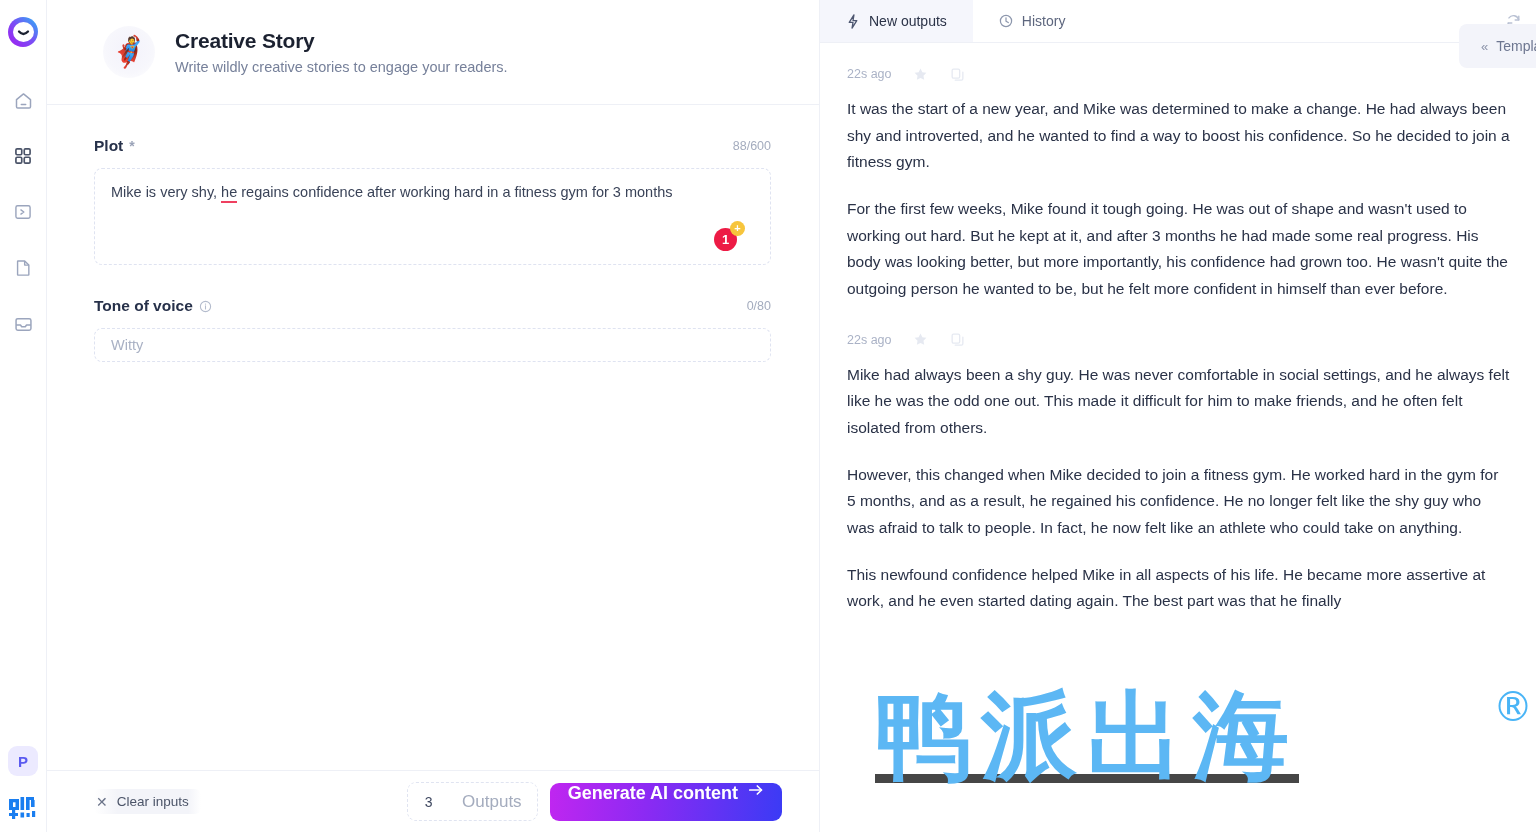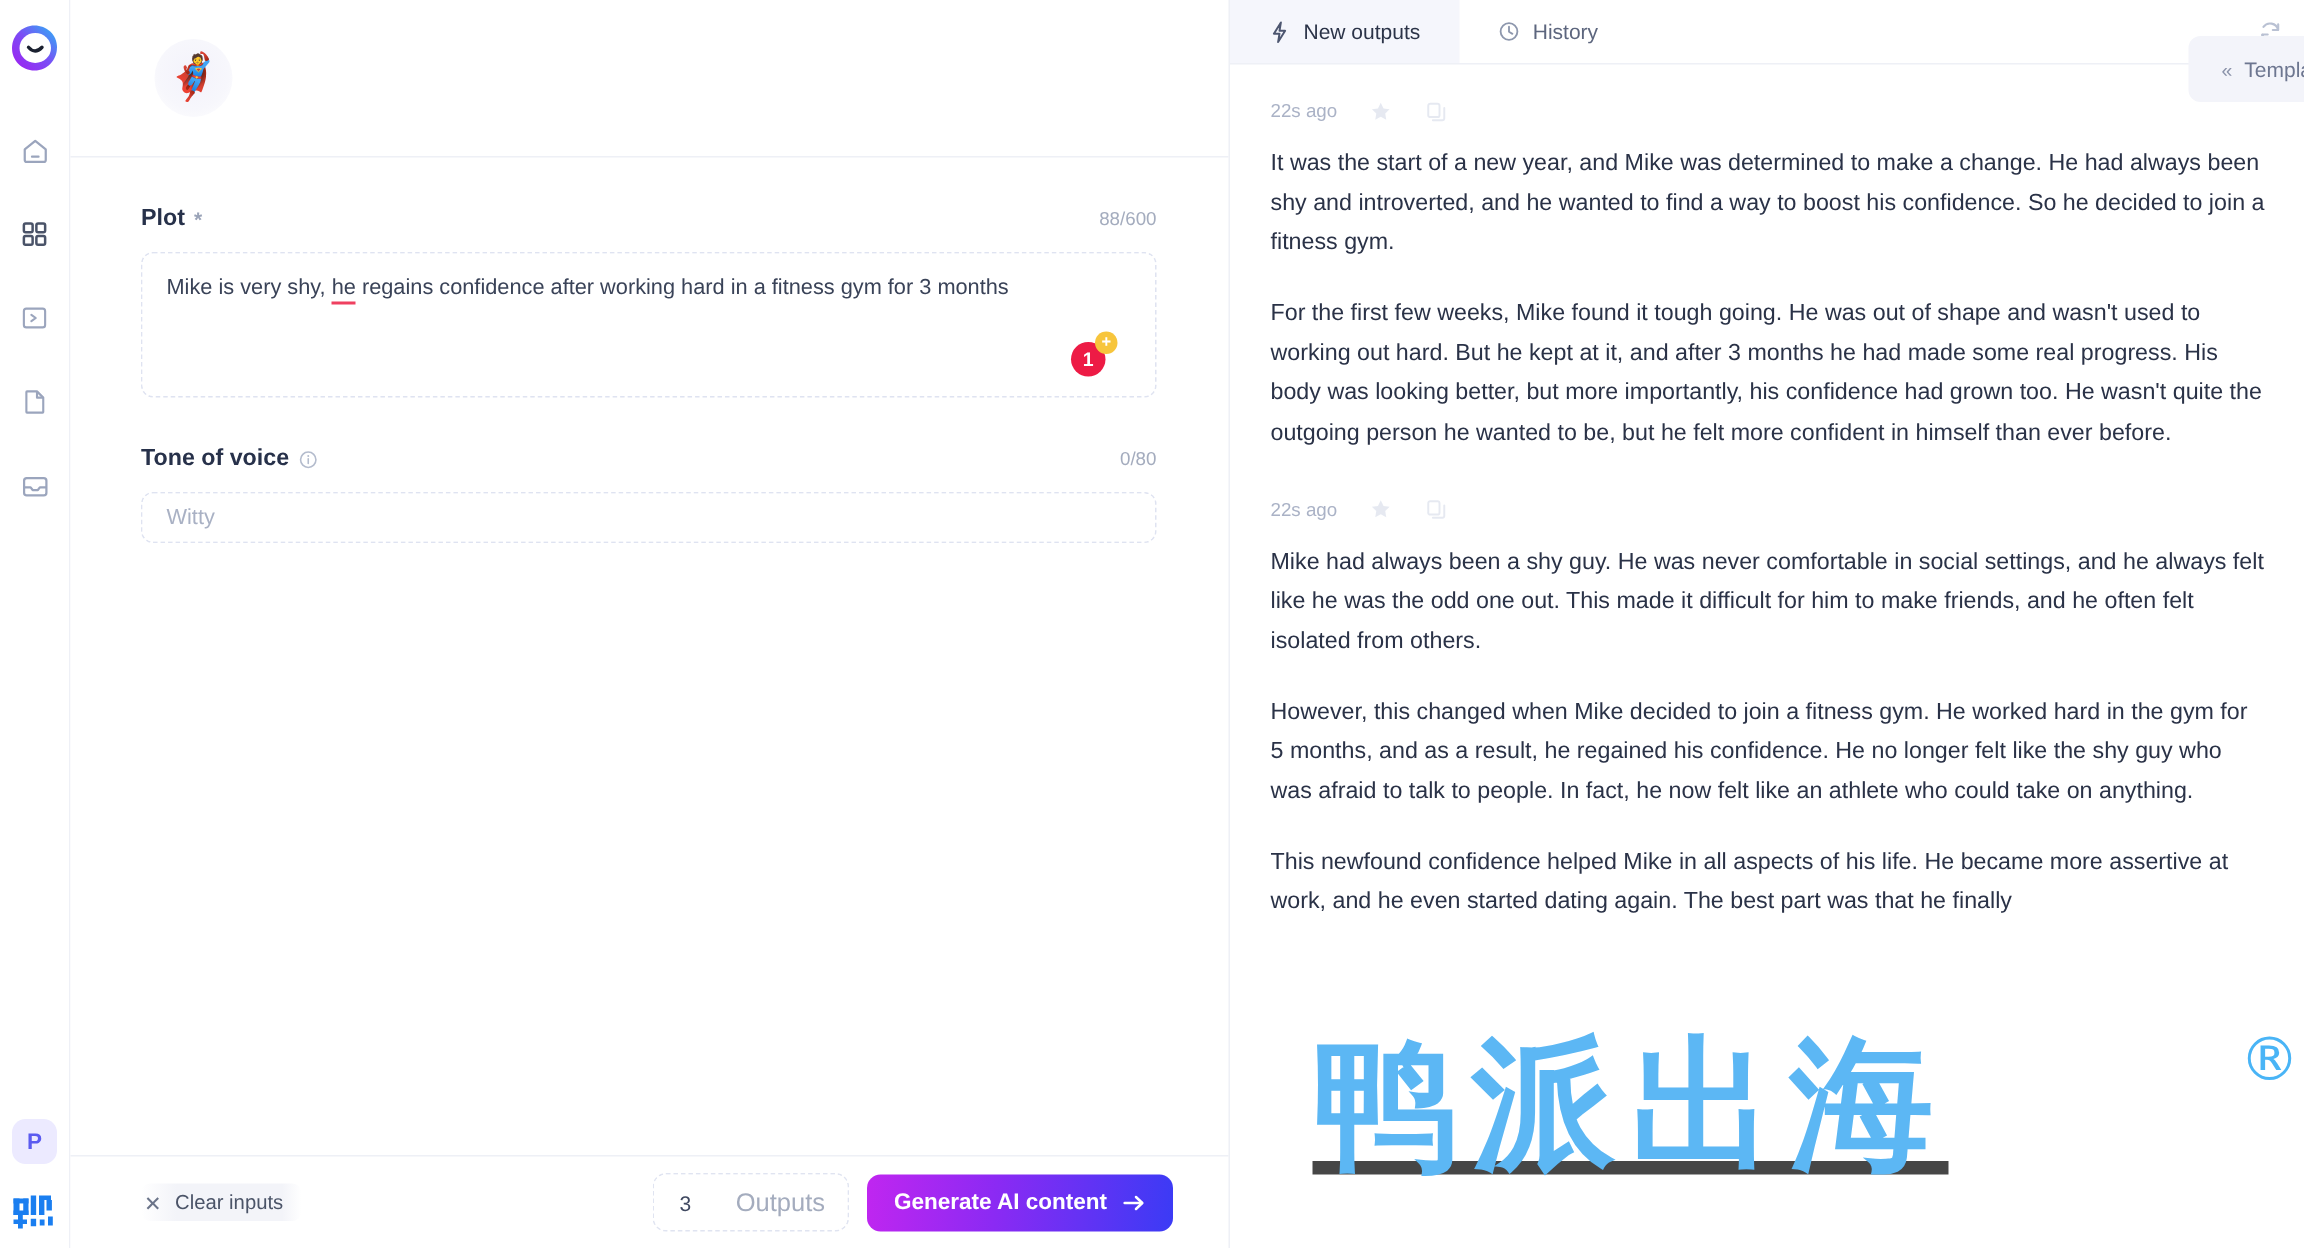--- a/index.html
+++ b/index.html
@@ -122,22 +122,22 @@
     border: 1px dashed #e0e4f1; border-radius: 9px;
     display: flex; align-items: center; justify-content: space-between;
     padding: 0 15px 0 17px;
   }
   .out-num { font-size: 14px; color: #3f4860; }
   .out-lbl { font-size: 17px; color: #a4acbe; }
   .gen-btn {
     height: 38px; padding: 0 18px;
     border-radius: 9px; border: none;
     background: linear-gradient(95deg, #c026f0 0%, #8b2af3 42%, #3b3bf5 100%);
-    color: #fff; font-size: 15px; font-weight: 700;
-    display: flex; align-items: center; gap: 10px;
+    color: #fff; font-size: 18px; font-weight: 700;
+    display: flex; align-items: flex-start; gap: 10px;
     cursor: pointer; font-family: "Liberation Sans", sans-serif;
   }
 
   
   .templates-pill {
     position: absolute; right: 0; top: 24px;
     width: 123px; height: 44px;
     background: #f3f4fa;
     border-radius: 8px 0 0 8px;
     display: flex; align-items: center; gap: 10px;
@@ -262,20 +262,24 @@
           </g>
         </svg>
       </div>
     </div>
   </div>
 
   <div class="left-pane">
 
     <div class="header">
       <div class="hero-emoji">🦸</div>
+      <div class="header-text">
+        <div class="h-title">Creative Story</div>
+        <div class="h-sub">Write wildly creative stories to engage your readers.</div>
+      </div>
     </div>
 
     <div class="form-body">
 
       <div>
         <div class="field-label-row">
           <div class="field-label">
             <span>Plot</span>
             <span class="req">*</span>
           </div>

